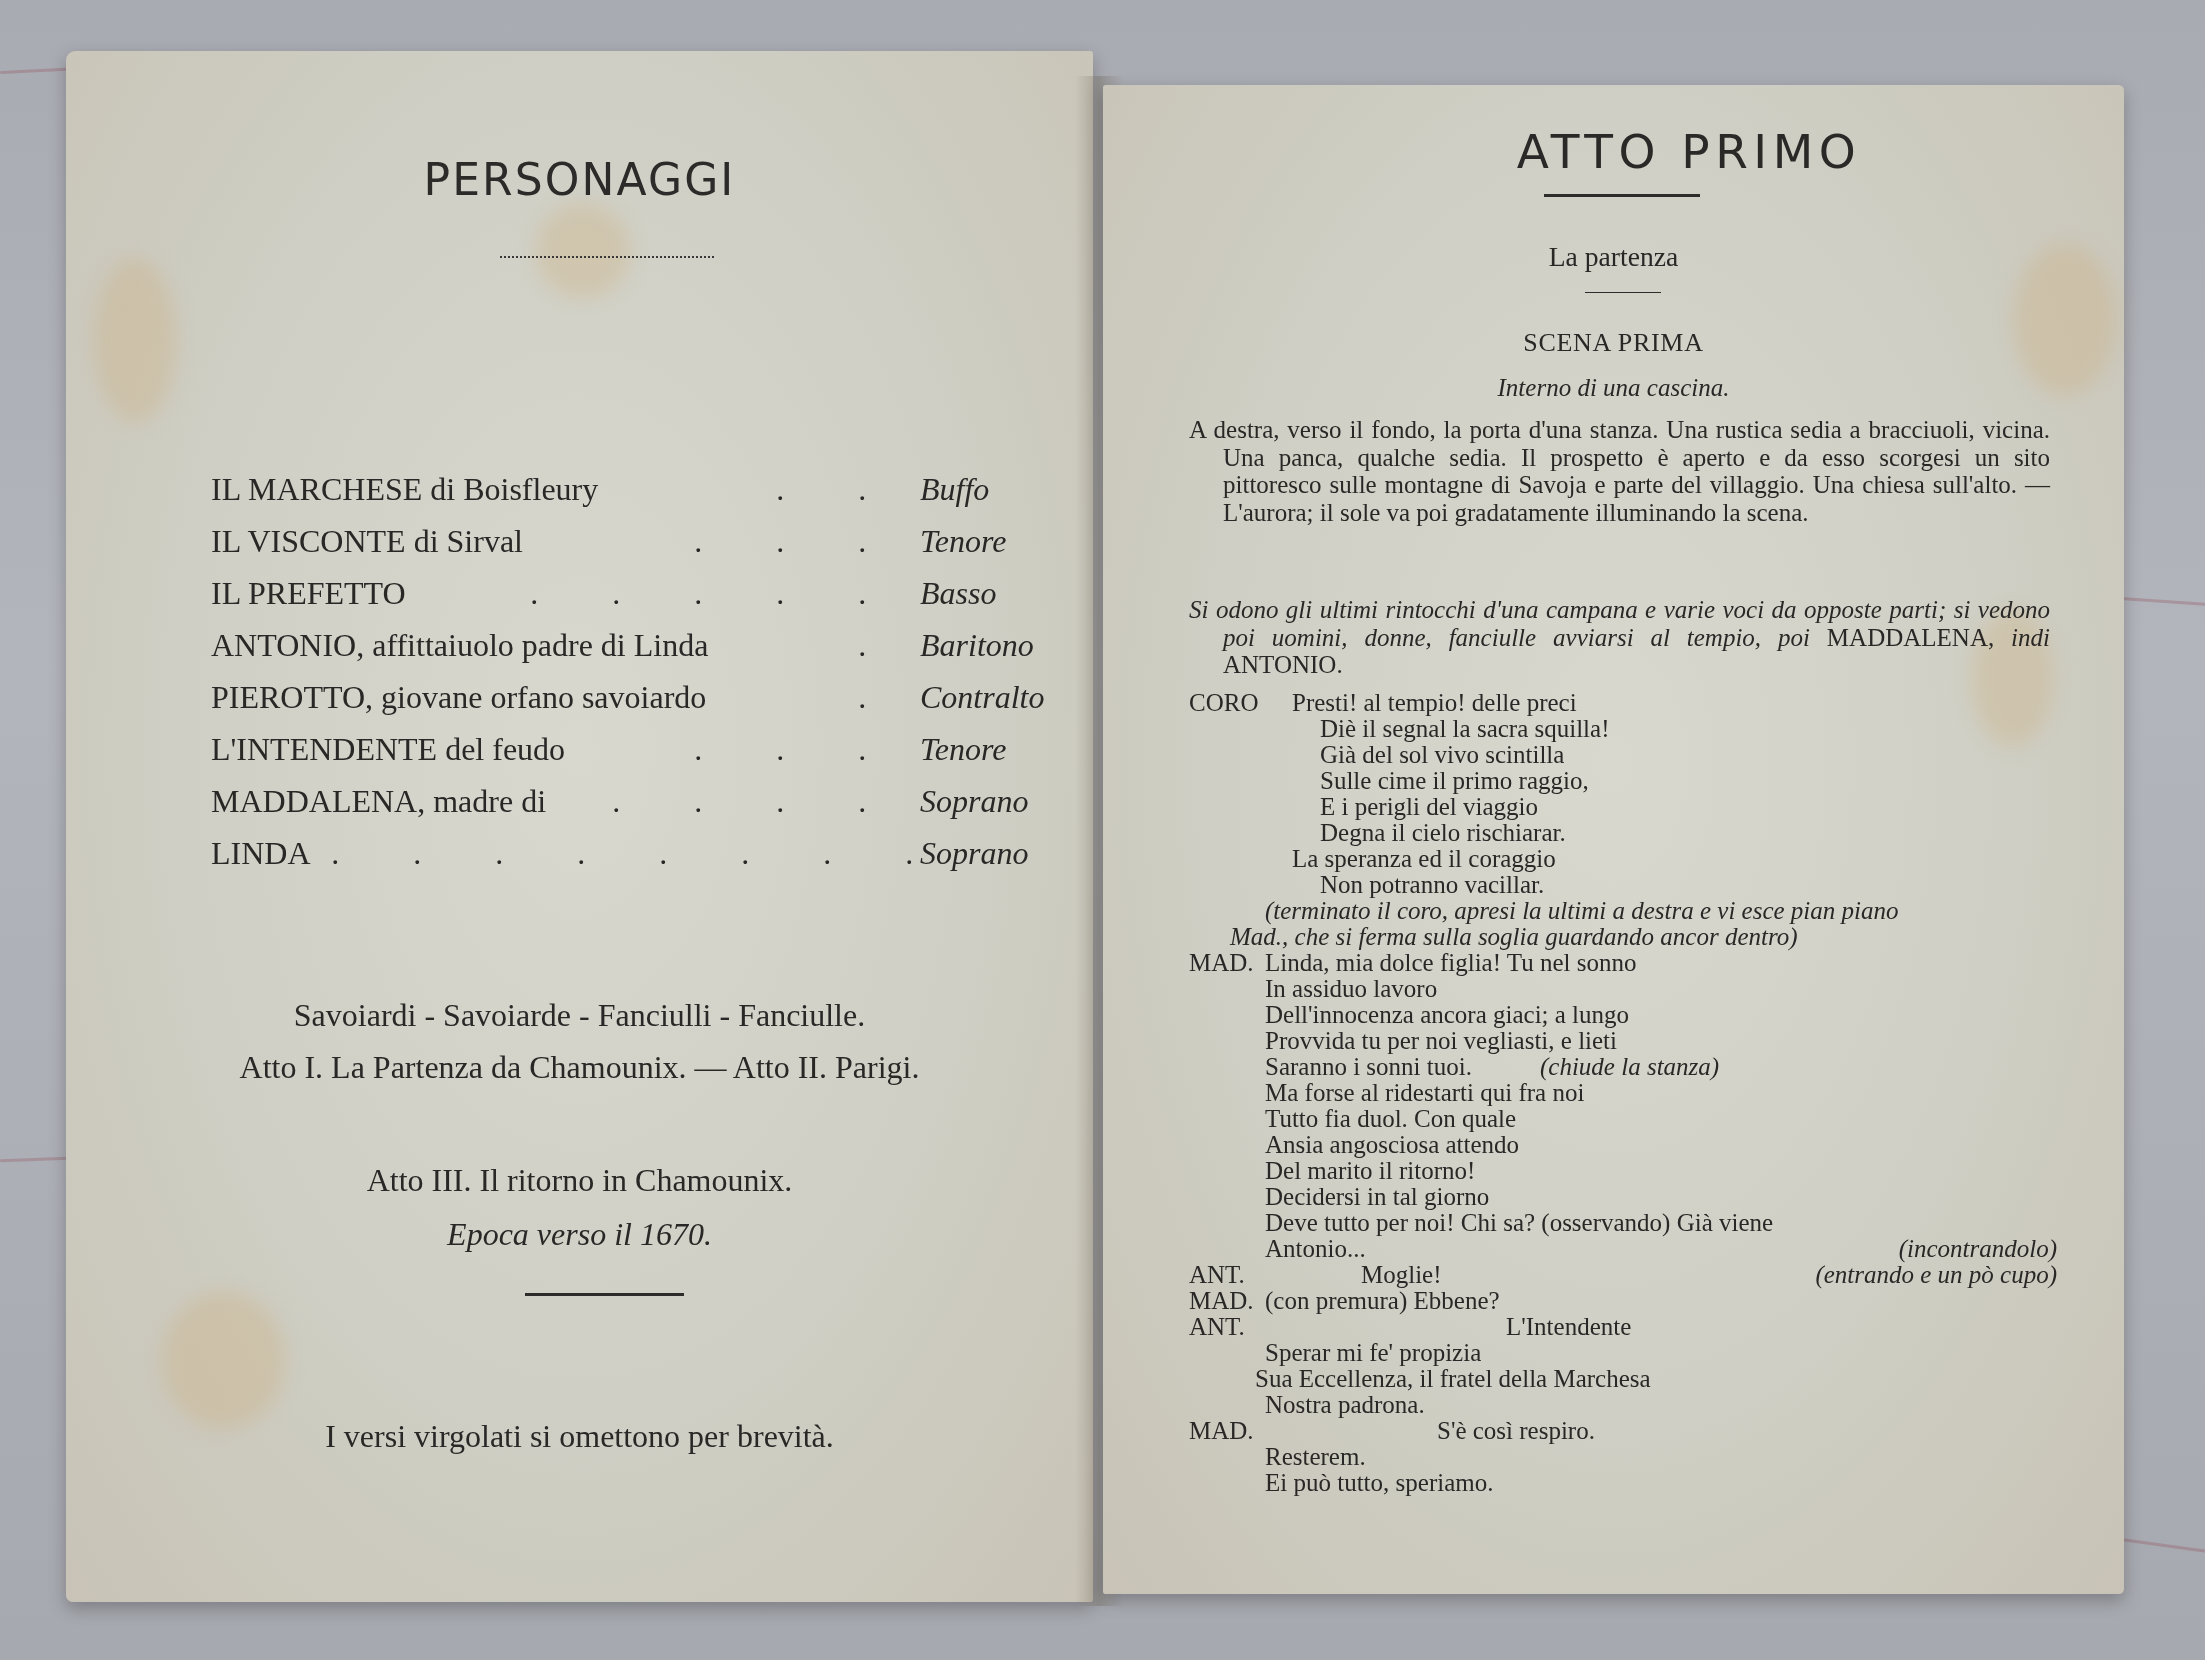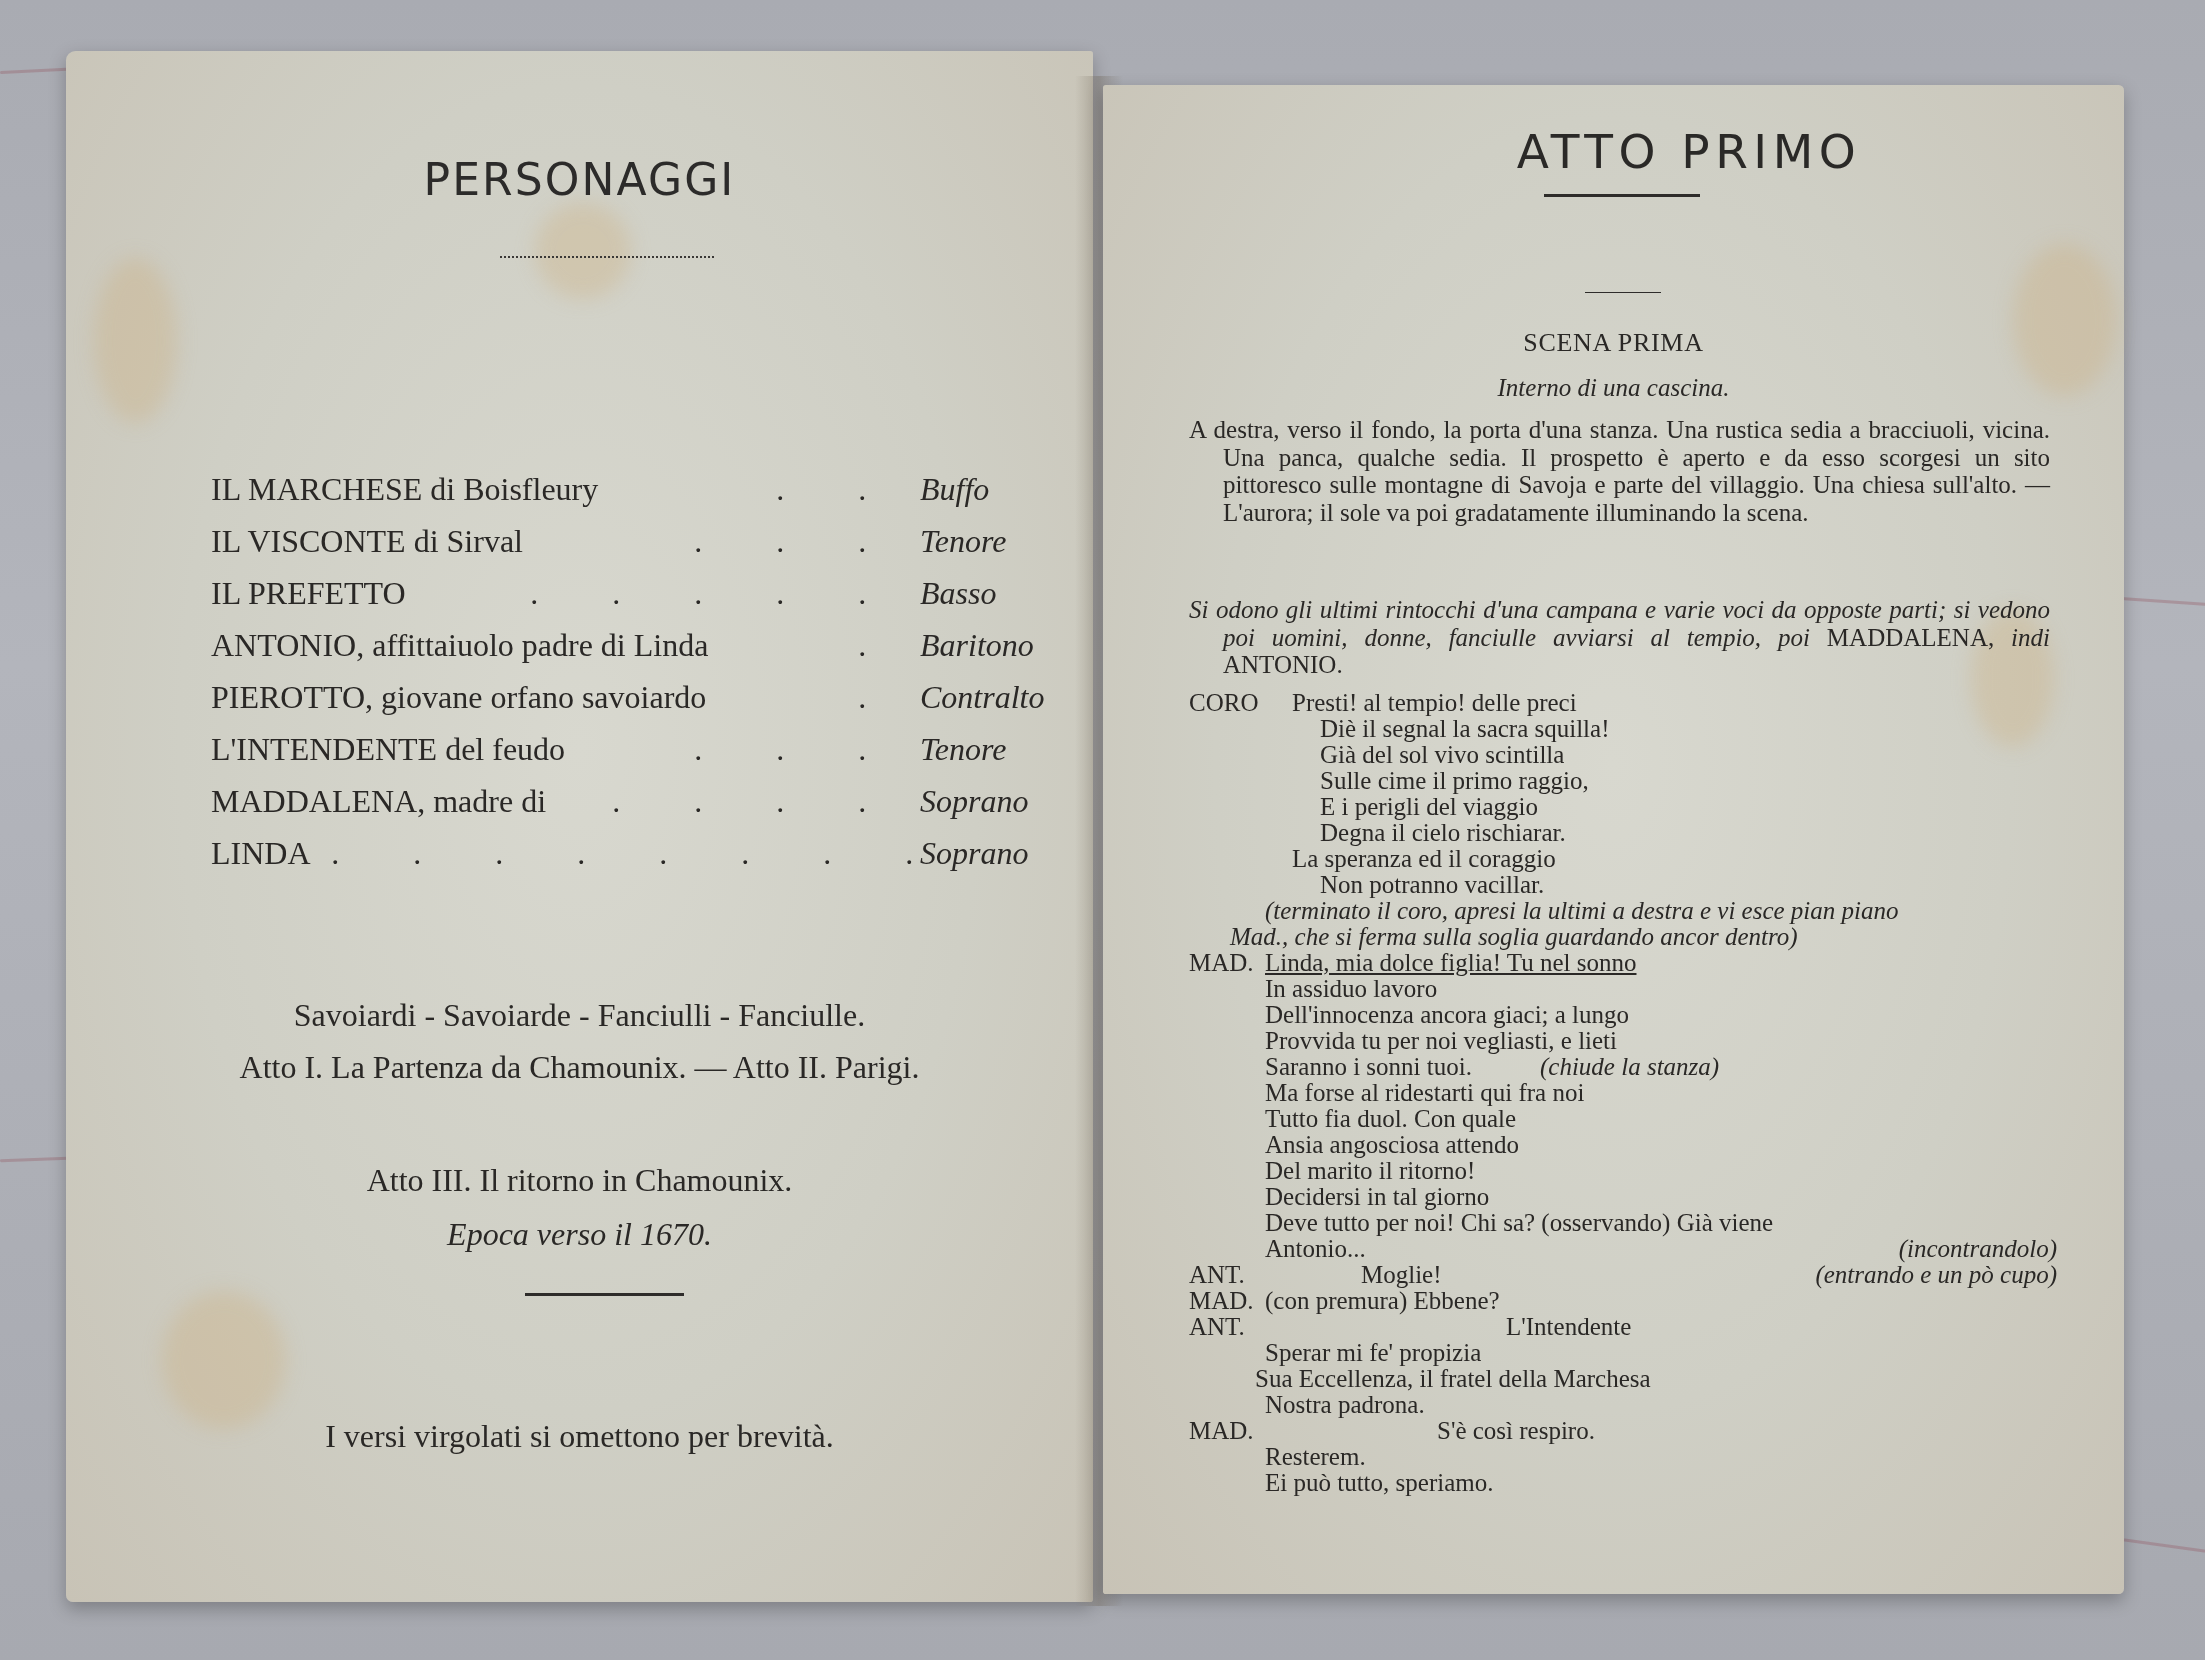--- a/index.html
+++ b/index.html
@@ -123,20 +123,21 @@
 </div>
 
 <div class="gutter"></div>
 
 <div class="page right">
   <div class="stain" style="left:910px;top:159px;width:103px;height:152px;"></div>
   <div class="stain" style="left:868px;top:524px;width:83px;height:138px;"></div>
 
   <div class="atto-title" style="top:39px;">ATTO PRIMO</div>
   <div class="rule" style="left:441px;top:109px;width:156px;"></div>
+  <div class="r-center" style="top:156px;font-size:27.6px;">La partenza</div>
   <div class="rule" style="left:482px;top:207px;width:76px;height:1.4px;"></div>
   <div class="r-center" style="top:243px;font-size:26px;letter-spacing:0.7px;">SCENA PRIMA</div>
   <div class="r-center ital" style="top:289px;font-size:25px;">Interno di una cascina.</div>
 
   <div class="stage-block" style="top:331px;">
     <div class="stage-line">A destra, verso il fondo, la porta d'una stanza. Una rustica sedia a bracciuoli, vicina. Una panca, qualche sedia. Il prospetto è aperto e da esso scorgesi un sito pittoresco sulle montagne di Savoja e parte del villaggio. Una chiesa sull'alto. — L'aurora; il sole va poi gradatamente illuminando la scena.</div>
   </div>
   <div class="stage-block" style="top:511px;">
     <div class="stage-line"><span class="ital">Si odono gli ultimi rintocchi d'una campana e varie voci da opposte parti; si vedono poi uomini, donne, fanciulle avviarsi al tempio, poi</span> <span>MADDALENA,</span><span class="ital"> indi </span><span>ANTONIO.</span></div>
   </div>
@@ -168,21 +169,21 @@
         <span class="vtxt" style="left: 131px;">Non potranno vacillar.</span>
       </div>
       <div class="vrow">
         <span class="vtxt ital" style="left: 76px;">(terminato il coro, apresi la ultimi a destra e vi esce pian piano</span>
       </div>
       <div class="vrow">
         <span class="vtxt ital" style="left: 41px;">Mad., che si ferma sulla soglia guardando ancor dentro)</span>
       </div>
       <div class="vrow">
         <span class="spk">MAD.</span>
-        <span class="vtxt" style="left: 76px; text-decoration: underline;">Linda, mia dolce figlia! Tu nel sonno</span>
+        <span class="vtxt" style="left: 76px;">Linda, mia dolce figlia! Tu nel sonno</span>
       </div>
       <div class="vrow">
         <span class="vtxt" style="left: 76px;">In assiduo lavoro</span>
       </div>
       <div class="vrow">
         <span class="vtxt" style="left: 76px;">Dell'innocenza ancora giaci; a lungo</span>
       </div>
       <div class="vrow">
         <span class="vtxt" style="left: 76px;">Provvida tu per noi vegliasti, e lieti</span>
       </div>

